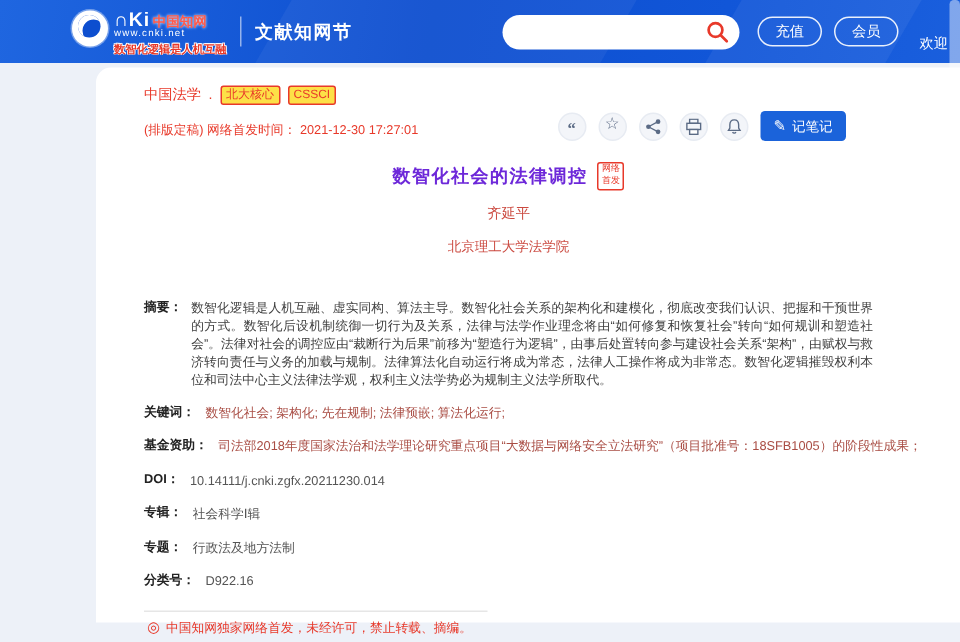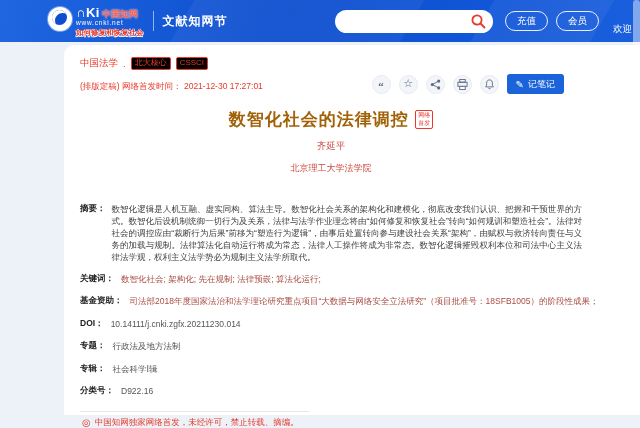--- a/index.html
+++ b/index.html
@@ -60,48 +60,48 @@
   }
   .welcome { color:#fff; font-size:9.5px; margin:16px 0 0 6px; cursor:pointer; position:relative; z-index:2; white-space:nowrap;}
   
   .scrollbar { position:absolute; right:0; top:0; width:7px; height:428px; z-index:9; }
   .scroll-thumb { position:absolute; right:0; top:0; width:7px; height:88px;
     background:rgba(255,255,255,.45); border-radius:3px; }
   
   .panel {
     position:absolute; left:64px; top:45px; right:0; bottom:13px;
     background:#fff; border-radius:10px 0 0 0;
-    padding:12px 58px 0 16px;
+    padding:12px 58px 0 32px;
   }
   .journal-row { display:flex; align-items:center; gap:5px; font-size:9.5px; }
   .journal-link { color:#e8392a; text-decoration:none; cursor:pointer; }
   .journal-dot { color:#e8392a; }
   .badge {
     border:1px solid #e8392a; color:#e8392a; border-radius:2px;
-    font-size:8px; padding:1px 3px; line-height:1.1; background:#000000;
+    font-size:8px; padding:1px 3px; line-height:1.1; background:#fde047;
   }
   .time-row { margin-top:11px; color:#e8392a; font-size:8.5px; }
   
   .actions { position:absolute; top:29px; right:76px; display:flex; align-items:center; gap:8px; }
   .icon-circle {
     width:19px; height:19px; border-radius:50%; background:#f3f5f9; border:1px solid #e7ebf2;
     display:flex; align-items:center; justify-content:center; cursor:pointer;
     color:#5b6b85; font-size:10px; line-height:1; padding:0;
   }
   .icon-circle svg { display:block; }
   .quote-glyph { font-family:"Liberation Serif","DejaVu Serif",serif; font-weight:bold; font-size:11px; margin-top:5px;}
   .star-glyph { font-size:11px; margin-top:-1px; }
   .note-btn {
     height:20px; background:#1b63da; color:#fff; border:none; border-radius:3px;
     font-size:9px; padding:0 9px; cursor:pointer; display:flex; align-items:center; gap:4px;
   }
   .pencil-glyph { font-size:10px; }
   
   .title-wrap { margin-top:15px; text-align:center; position:relative; }
-  .article-title { display:inline; font-size:17px; font-weight:bold; color:#a16207; letter-spacing:1px; vertical-align:middle;}
+  .article-title { display:inline; font-size:12px; font-weight:bold; color:#6d28d9; letter-spacing:1px; vertical-align:middle;}
   .fp-badge {
     display:inline-flex; flex-direction:column; vertical-align:middle; margin-left:4px;
     border:1px solid #e8392a; border-radius:2px; color:#e8392a;
     font-size:6px; line-height:1.25; padding:1px 2px; text-align:center;
   }
   .author-row { text-align:center; margin-top:9px; }
   .author-link { color:#cb4a40; font-size:9.5px; text-decoration:none; cursor:pointer; }
   .affil-row { text-align:center; margin-top:9px; }
   .affil-link { color:#cb4a40; font-size:9px; text-decoration:none; cursor:pointer; }
   
@@ -129,21 +129,21 @@
 
 <div class="header">
   <div class="logo">
     <div class="logo-mark"></div>
     <div class="logo-texts">
       <div class="logo-top">
         <span class="logo-latin">∩Ki</span>
         <span class="logo-cn">中国知网</span>
       </div>
       <span class="logo-url">www.cnki.net</span>
-      <span class="logo-slogan">如何修复和恢复社会</span>
+      <span class="logo-slogan">数智化逻辑是人机互融</span>
     </div>
   </div>
   <div class="header-divider"></div>
   <span class="site-section">文献知网节</span>
   <div class="header-spacer"></div>
   <div class="search-box">
     <input class="search-input" type="text" value="" style="">
     <button class="search-btn">
       <span>
         <svg width="17" height="17" viewBox="0 0 17 17">
@@ -247,27 +247,27 @@
     <span class="meta-label">基金资助：</span>
     <span class="meta-value meta-link nowrap">司法部2018年度国家法治和法学理论研究重点项目“大数据与网络安全立法研究”（项目批准号：18SFB1005）的阶段性成果；</span>
   </div>
 
   <div class="meta-row">
     <span class="meta-label">DOI：</span>
     <span class="meta-value">10.14111/j.cnki.zgfx.20211230.014</span>
   </div>
 
   <div class="meta-row">
+    <span class="meta-label">专辑：</span>
+    <span class="meta-value">社会科学Ⅰ辑</span>
+  </div>
+
+  <div class="meta-row">
     <span class="meta-label">专题：</span>
     <span class="meta-value">行政法及地方法制</span>
-  </div>
-
-  <div class="meta-row">
-    <span class="meta-label">专辑：</span>
-    <span class="meta-value">社会科学Ⅰ辑</span>
   </div>
 
   <div class="meta-row">
     <span class="meta-label">分类号：</span>
     <span class="meta-value">D922.16</span>
   </div>
 
   <div class="notice">
     <span class="copyright-glyph">◎</span>
     <span>中国知网独家网络首发，未经许可，禁止转载、摘编。</span>

